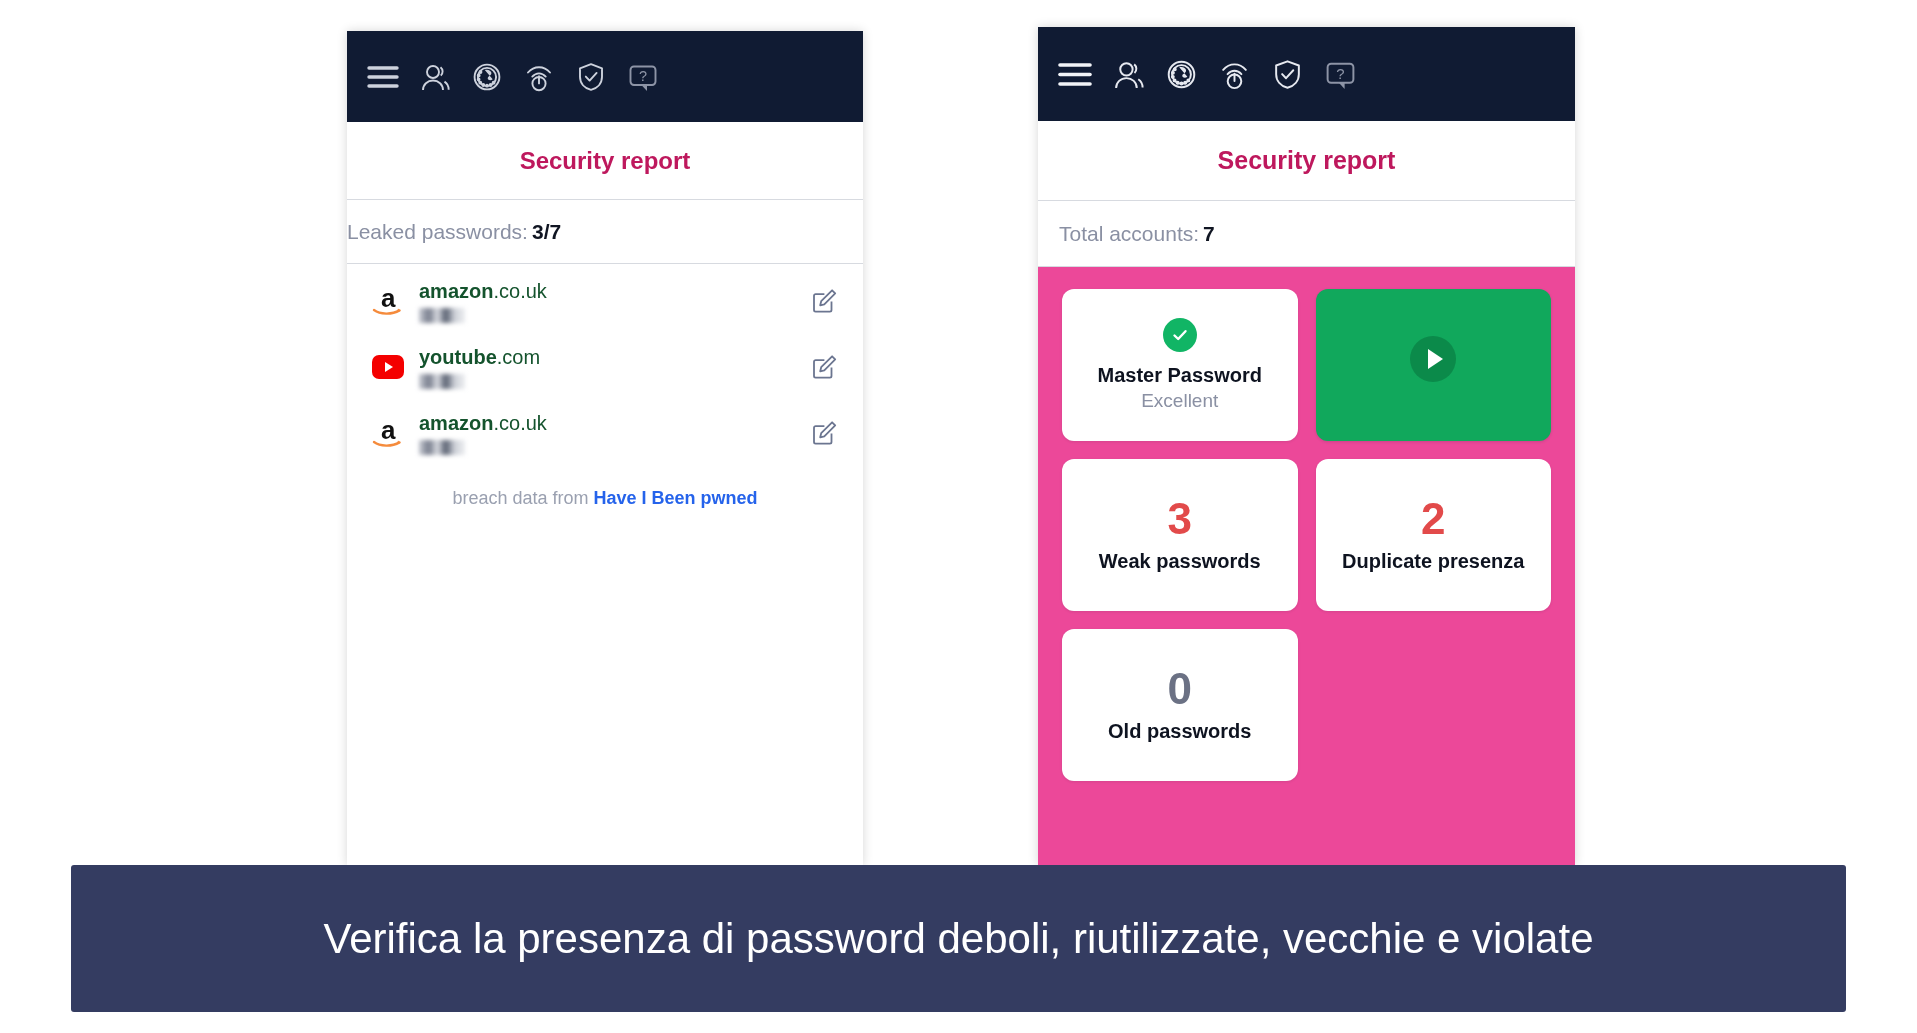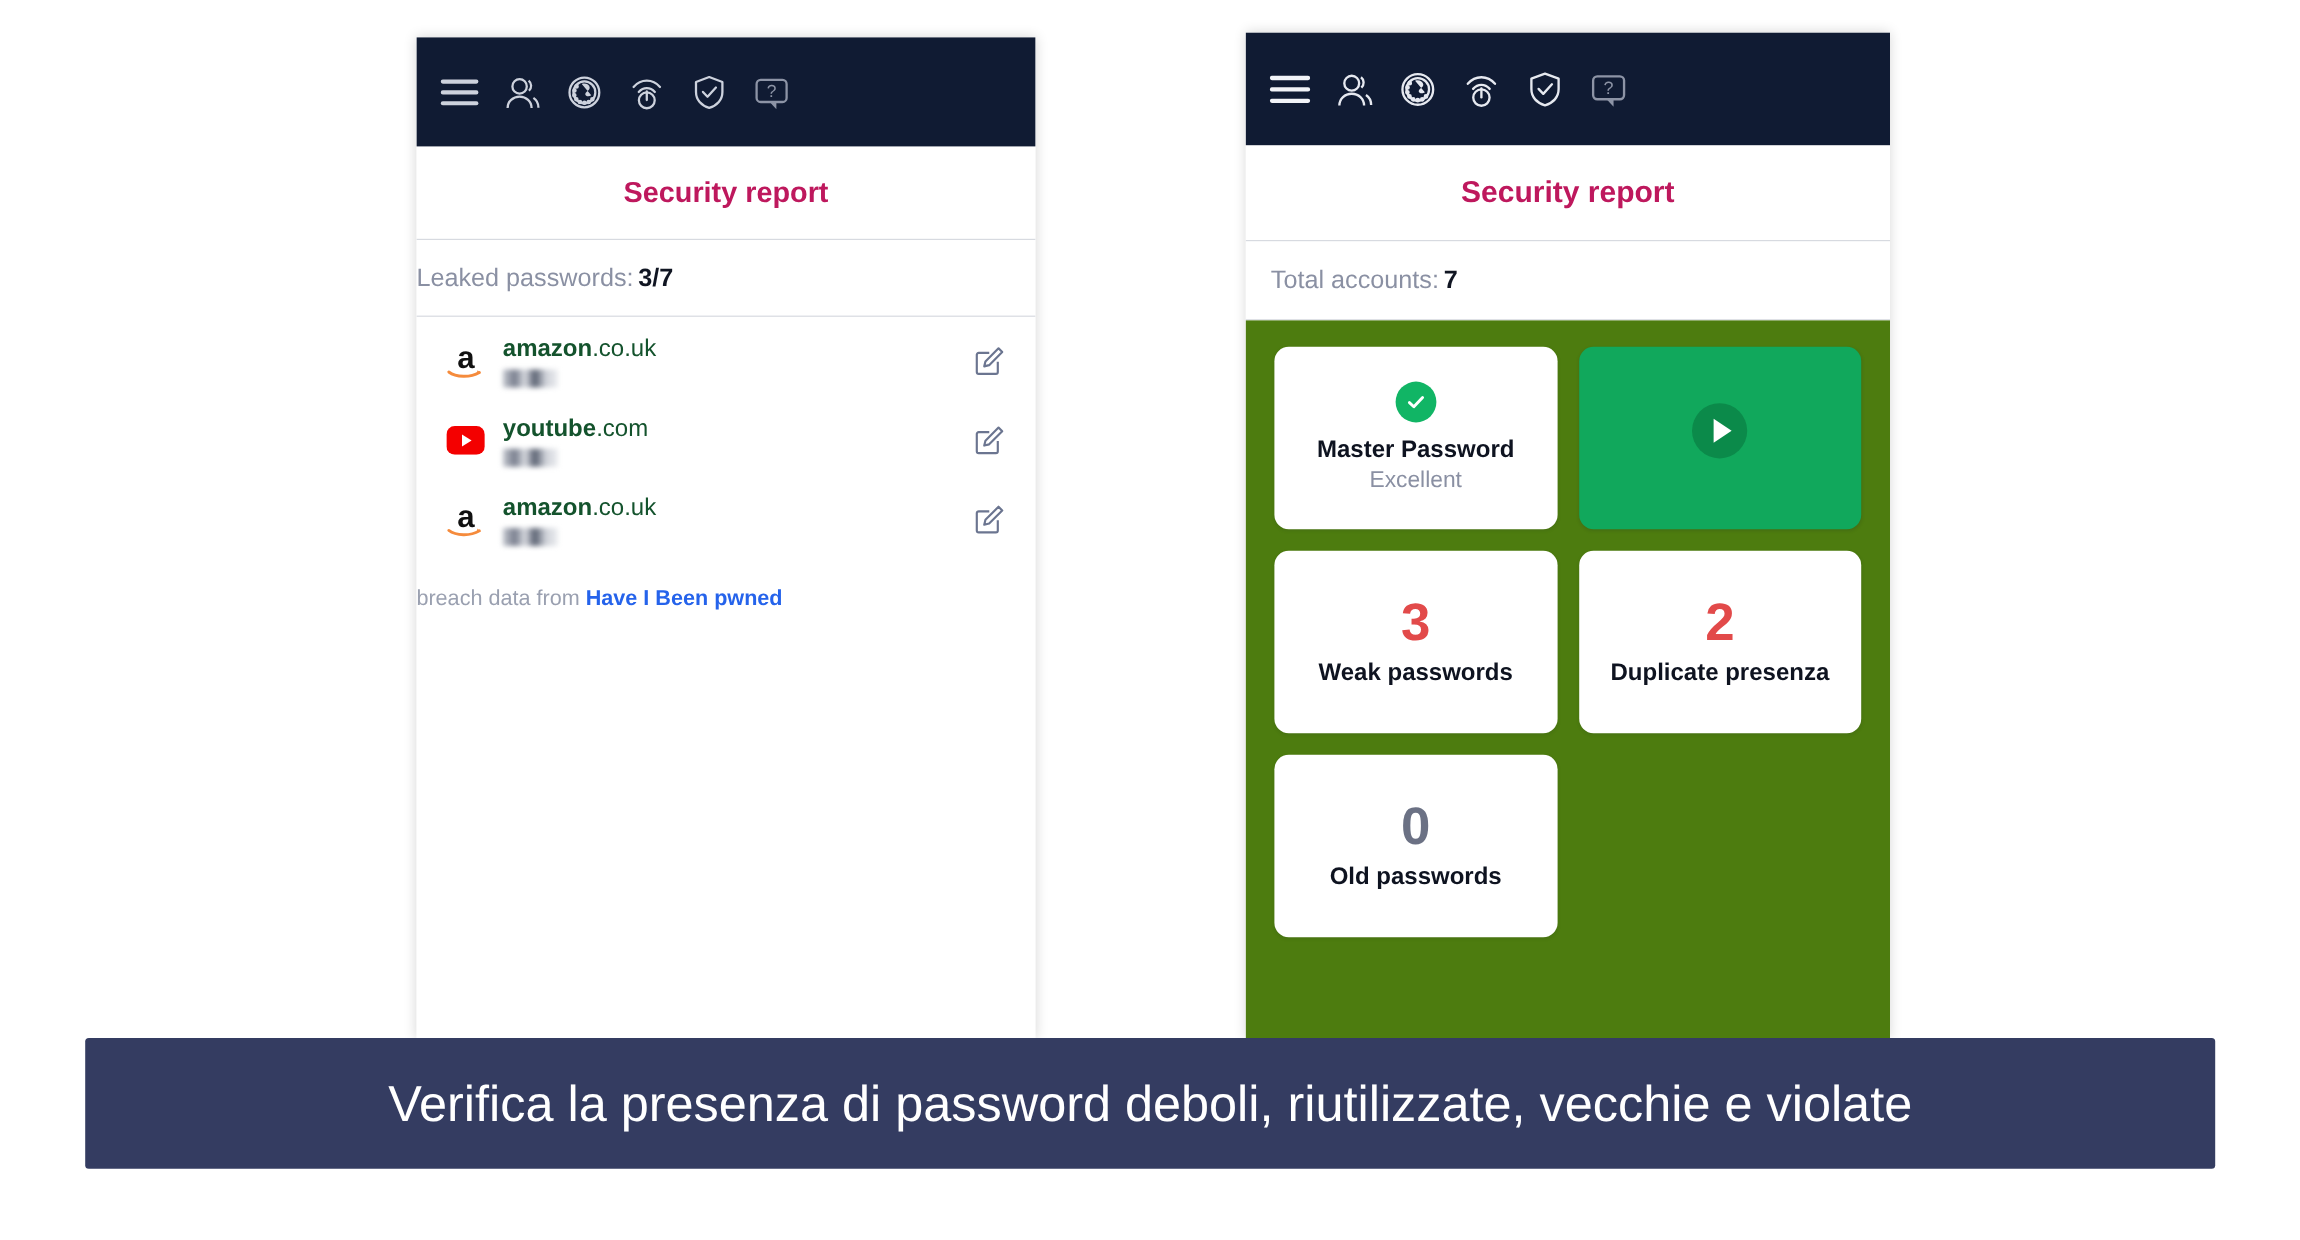--- a/index.html
+++ b/index.html
@@ -90,30 +90,30 @@
         rgba(200,204,212,.35) 100%);
     filter:blur(2.1px);
   }
   .edit-btn{
     width:34px;height:34px;
     display:flex;align-items:center;justify-content:center;
     color:#6b7siz;
     color:#6b7590;
   }
   .breach{
-    text-align:left;
+    text-align:center;
     font-size:18px;
     color:#9aa0b0;
     margin-top:22px;
   }
   .breach a{color:#2563eb;text-decoration:none;font-weight:bold;}
 
   
   .grid-wrap{
-    background:#4d7c0f;
+    background:#ec4899;
     padding:22px 24px 0 24px;
     box-sizing:border-box;
     height:600px;
   }
   .grid{
     display:grid;
     grid-template-columns:1fr 1fr;
     gap:18px 18px;
   }
   .card{
@@ -156,21 +156,21 @@
     width:0;height:0;
     border-left:15px solid #ffffff;
     border-top:10px solid transparent;
     border-bottom:10px solid transparent;
     margin-left:4px;
   }
 
   
   #caption{
     position:absolute;
-    left:71px;top:865px;width:1775px;height:109px;
+    left:71px;top:865px;width:1775px;height:147px;
     background:#343c61;
     border-radius:3px;
     display:flex;align-items:center;justify-content:center;
     text-align:center;
     color:#ffffff;
     font-size:42px;
     line-height:1.22;
     padding:0 30px;
     box-sizing:border-box;
   }

